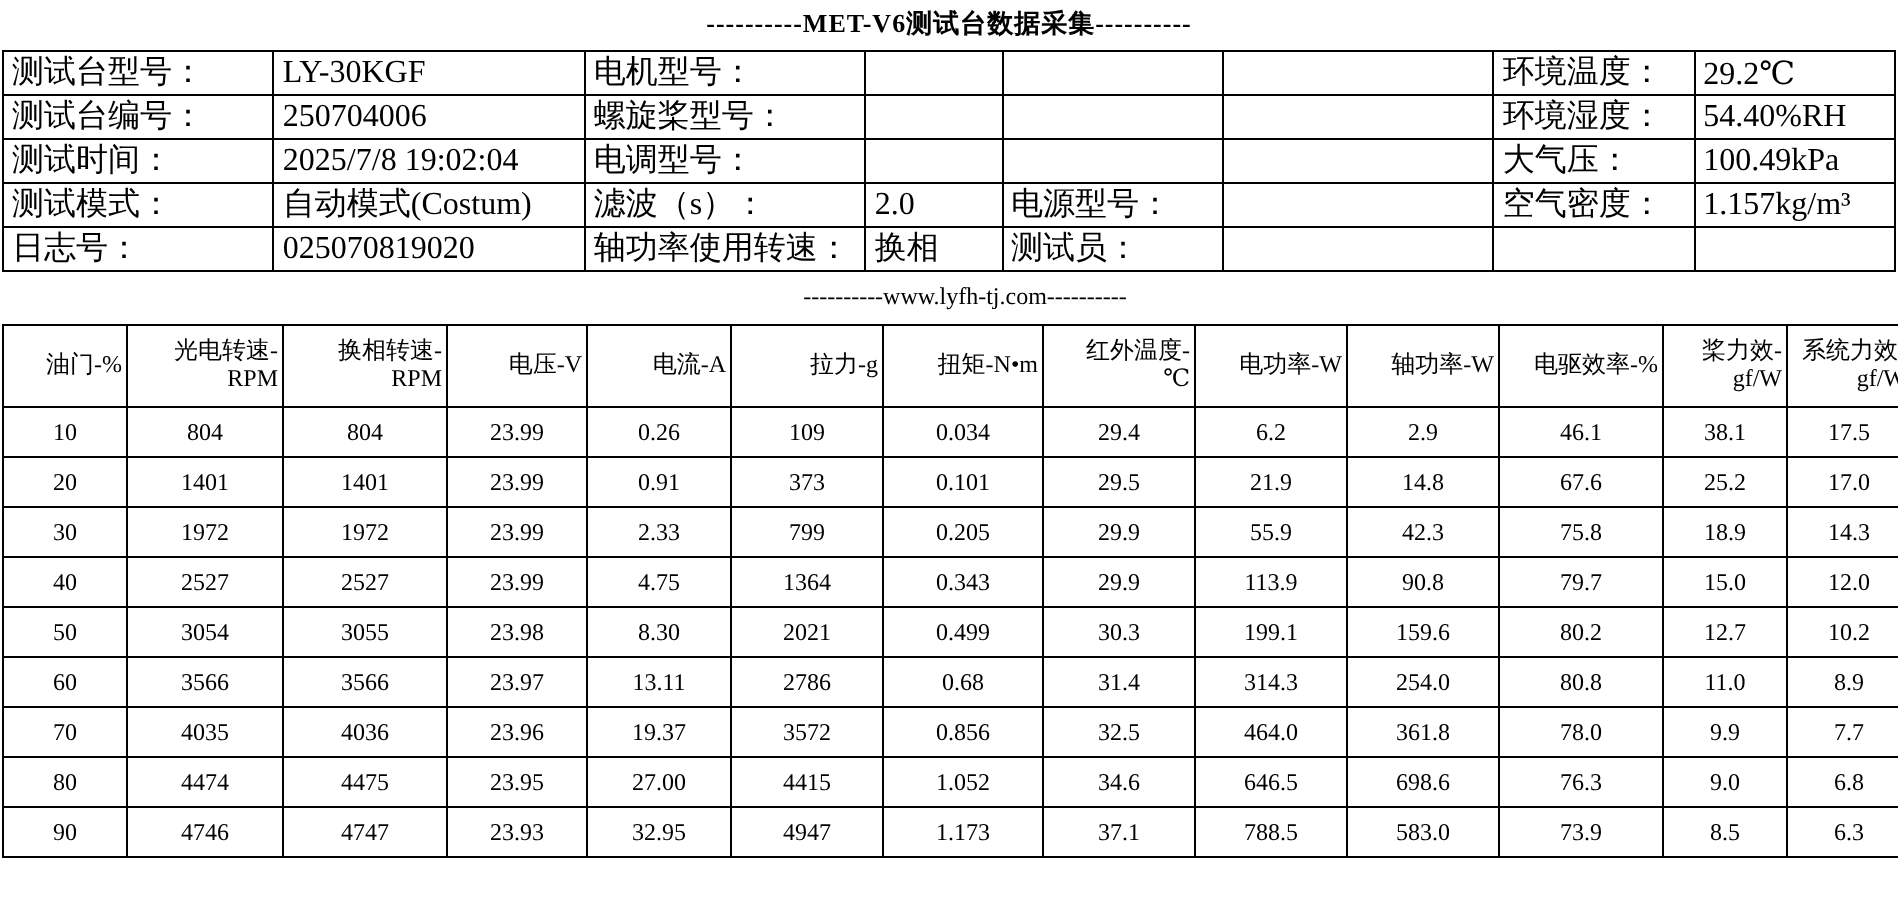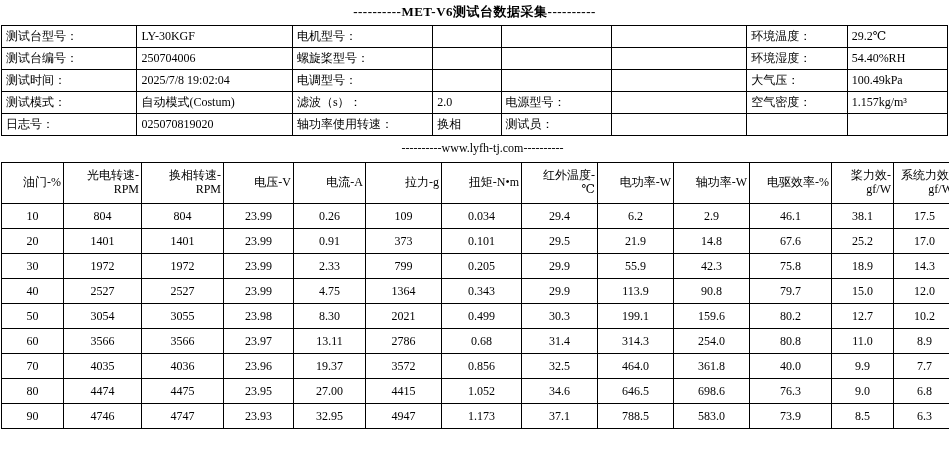--- a/index.html
+++ b/index.html
@@ -38,21 +38,21 @@
   table {
     border-collapse: collapse;
     table-layout: fixed;
     width: 947px;
     margin: 0 1px;
   }
   table.header-table td {
     border: 1px solid #000000;
     height: 21px;
     padding: 0 4px;
-    font-size: 12px;
+    font-size: 16px;
     vertical-align: middle;
     overflow: hidden;
     white-space: nowrap;
   }
   table.data-table td, table.data-table th {
     border: 1px solid #000000;
     padding: 0 2px;
     font-size: 12px;
     text-align: center;
     vertical-align: middle;
@@ -313,21 +313,21 @@
         <td>70</td>
         <td>4035</td>
         <td>4036</td>
         <td>23.96</td>
         <td>19.37</td>
         <td>3572</td>
         <td>0.856</td>
         <td>32.5</td>
         <td>464.0</td>
         <td>361.8</td>
-        <td>40.0</td>
+        <td>78.0</td>
         <td>9.9</td>
         <td>7.7</td>
       </tr>
       <tr>
         <td>80</td>
         <td>4474</td>
         <td>4475</td>
         <td>23.95</td>
         <td>27.00</td>
         <td>4415</td>

